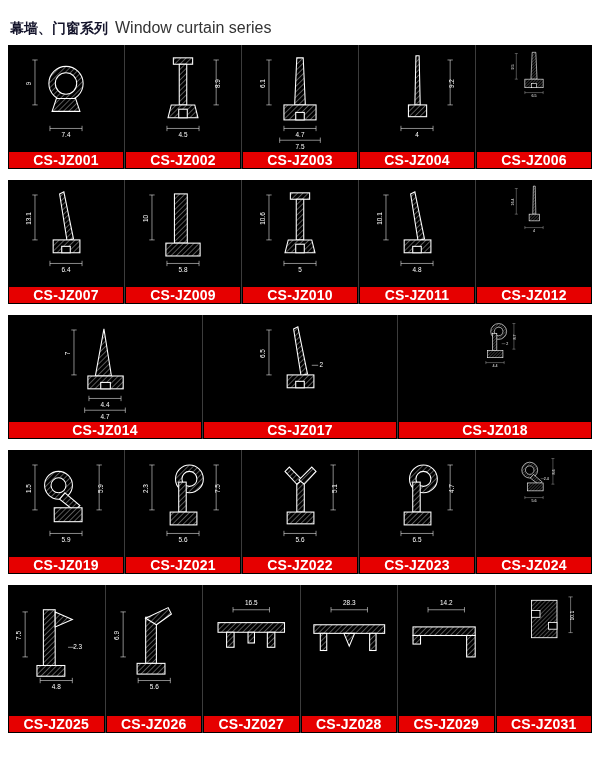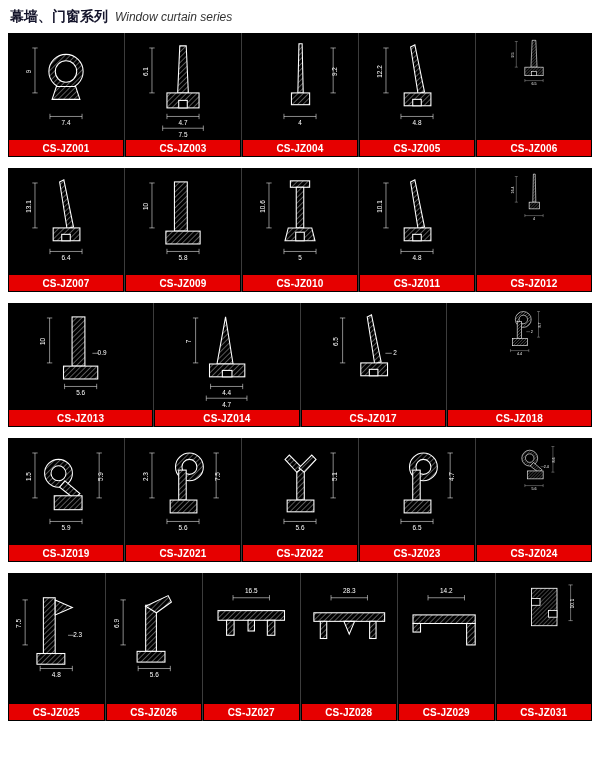--- a/index.html
+++ b/index.html
@@ -1,28 +1,28 @@
 <!DOCTYPE html>
 <html style="--label-bg: #e60000; --cell-bg: #000000;"><head>
 <meta charset="utf-8">
 <style>
   html,body{margin:0;padding:0;background:#ffffff;}
   body{width:600px;height:757px;font-family:"Liberation Sans", sans-serif;}
   .page{width:600px;height:757px;background:#fff;box-sizing:border-box;padding:6px 8px 0 8px;position:relative;}
   .header{display:flex;align-items:baseline;gap:7px;padding:2px 2px 7px 2px;}
-  .title-zh{font-size:14px;font-weight:bold;color:#14142b;}
-  .title-en{font-size:12px;color:#333;font-style:italic;}
+  .title-zh{font-size:14px;font-weight:bold;color:#14142b;margin-top:12px;}
+  .title-en{font-size:16px;color:#333;}
   .rows{display:flex;flex-direction:column;gap:11px;}
   .row{display:flex;background:var(--cell-bg,#000);height:124px;}
   .row.tall{height:148px;}
   .cell{flex:1 1 0;display:flex;flex-direction:column;border-right:1px solid #3c3c3c;min-width:0;}
   .cell:last-child{border-right:none;gap:46px;}
   .drawing{flex:1 1 auto;width:100%;min-height:0;display:block;}
   .label{height:16px;flex:0 0 16px;background:var(--label-bg,#e60000);color:#fff;
-         font-size:10px;font-weight:bold;display:flex;align-items:center;justify-content:center;
+         font-size:14px;font-weight:bold;display:flex;align-items:center;justify-content:center;
          margin:0 1px 1px 1px;letter-spacing:0.2px;white-space:nowrap;overflow:hidden;}
 </style>
 </head>
 <body>
 
 <svg width="0" height="0" style="position:absolute" aria-hidden="true">
   <defs>
     <pattern id="hatch" patternUnits="userSpaceOnUse" width="3.5" height="3.5" patternTransform="rotate(45)">
       <rect width="3.5" height="3.5" fill="#000"></rect>
       <line x1="0" y1="0" x2="0" y2="3.5" stroke="#c9c9c9" stroke-width="0.8"></line>
@@ -48,20 +48,37 @@
             <text x="12" y="36" fill="#ffffff" font-size="6" text-anchor="middle" font-family="Liberation Sans, sans-serif" transform="rotate(-90 12 36)">9</text>
             <line x1="30" y1="78" x2="60" y2="78" stroke="#ffffff" stroke-width="0.5"></line>
             <line x1="30" y1="75.5" x2="30" y2="80.5" stroke="#ffffff" stroke-width="0.5"></line>
             <line x1="60" y1="75.5" x2="60" y2="80.5" stroke="#ffffff" stroke-width="0.5"></line>
             <text x="45" y="86" fill="#ffffff" font-size="6" text-anchor="middle" font-family="Liberation Sans, sans-serif">7.4</text>
           </svg>
           <div class="label">CS-JZ001</div>
         </div>
         <div class="cell">
           <svg viewBox="0 0 90 100" preserveAspectRatio="xMidYMid meet" class="drawing">
+            <rect x="36" y="12" width="18" height="6" fill="url(#hatch)" stroke="#ffffff" stroke-width="1"></rect>
+            <rect x="41.5" y="18" width="7" height="38" fill="url(#hatch)" stroke="#ffffff" stroke-width="1"></rect>
+            <path d="M34,56 h22 l3,12 h-28 z" fill="url(#hatch)" stroke="#ffffff" stroke-width="1"></path>
+            <rect x="41" y="60" width="8" height="8" fill="#000" stroke="#ffffff" stroke-width="1"></rect>
+            <line x1="76" y1="14" x2="76" y2="56" stroke="#ffffff" stroke-width="0.5"></line>
+            <line x1="73.5" y1="14" x2="78.5" y2="14" stroke="#ffffff" stroke-width="0.5"></line>
+            <line x1="73.5" y1="56" x2="78.5" y2="56" stroke="#ffffff" stroke-width="0.5"></line>
+            <text x="80" y="36" fill="#ffffff" font-size="6" text-anchor="middle" font-family="Liberation Sans, sans-serif" transform="rotate(-90 80 36)">8.9</text>
+            <line x1="30" y1="78" x2="60" y2="78" stroke="#ffffff" stroke-width="0.5"></line>
+            <line x1="30" y1="75.5" x2="30" y2="80.5" stroke="#ffffff" stroke-width="0.5"></line>
+            <line x1="60" y1="75.5" x2="60" y2="80.5" stroke="#ffffff" stroke-width="0.5"></line>
+            <text x="45" y="86" fill="#ffffff" font-size="6" text-anchor="middle" font-family="Liberation Sans, sans-serif">4.5</text>
+          </svg>
+          <div class="label">CS-JZ002</div>
+        </div>
+        <div class="cell">
+          <svg viewBox="0 0 90 100" preserveAspectRatio="xMidYMid meet" class="drawing">
             <path d="M42,12 h6 l2,44 h-10 z" fill="url(#hatch)" stroke="#ffffff" stroke-width="1"></path>
             <rect x="30" y="56" width="30" height="14" fill="url(#hatch)" stroke="#ffffff" stroke-width="1"></rect>
             <rect x="41" y="63" width="8" height="7" fill="#000" stroke="#ffffff" stroke-width="1"></rect>
             <line x1="16" y1="14" x2="16" y2="56" stroke="#ffffff" stroke-width="0.5"></line>
             <line x1="13.5" y1="14" x2="18.5" y2="14" stroke="#ffffff" stroke-width="0.5"></line>
             <line x1="13.5" y1="56" x2="18.5" y2="56" stroke="#ffffff" stroke-width="0.5"></line>
             <text x="12" y="36" fill="#ffffff" font-size="6" text-anchor="middle" font-family="Liberation Sans, sans-serif" transform="rotate(-90 12 36)">6.1</text>
             <line x1="30" y1="78" x2="60" y2="78" stroke="#ffffff" stroke-width="0.5"></line>
             <line x1="30" y1="75.5" x2="30" y2="80.5" stroke="#ffffff" stroke-width="0.5"></line>
             <line x1="60" y1="75.5" x2="60" y2="80.5" stroke="#ffffff" stroke-width="0.5"></line>
@@ -83,36 +100,20 @@
             <text x="80" y="36" fill="#ffffff" font-size="6" text-anchor="middle" font-family="Liberation Sans, sans-serif" transform="rotate(-90 80 36)">9.2</text>
             <line x1="30" y1="78" x2="60" y2="78" stroke="#ffffff" stroke-width="0.5"></line>
             <line x1="30" y1="75.5" x2="30" y2="80.5" stroke="#ffffff" stroke-width="0.5"></line>
             <line x1="60" y1="75.5" x2="60" y2="80.5" stroke="#ffffff" stroke-width="0.5"></line>
             <text x="45" y="86" fill="#ffffff" font-size="6" text-anchor="middle" font-family="Liberation Sans, sans-serif">4</text>
           </svg>
           <div class="label">CS-JZ004</div>
         </div>
         <div class="cell">
           <svg viewBox="0 0 90 100" preserveAspectRatio="xMidYMid meet" class="drawing">
-            <path d="M39,13 l4,-2 l9,44 l-6,2 z" fill="url(#hatch)" stroke="#ffffff" stroke-width="1"></path>
-            <rect x="33" y="56" width="25" height="12" fill="url(#hatch)" stroke="#ffffff" stroke-width="1"></rect>
-            <rect x="41" y="62" width="8" height="6" fill="#000" stroke="#ffffff" stroke-width="1"></rect>
-            <line x1="16" y1="14" x2="16" y2="56" stroke="#ffffff" stroke-width="0.5"></line>
-            <line x1="13.5" y1="14" x2="18.5" y2="14" stroke="#ffffff" stroke-width="0.5"></line>
-            <line x1="13.5" y1="56" x2="18.5" y2="56" stroke="#ffffff" stroke-width="0.5"></line>
-            <text x="12" y="36" fill="#ffffff" font-size="6" text-anchor="middle" font-family="Liberation Sans, sans-serif" transform="rotate(-90 12 36)">12.2</text>
-            <line x1="30" y1="78" x2="60" y2="78" stroke="#ffffff" stroke-width="0.5"></line>
-            <line x1="30" y1="75.5" x2="30" y2="80.5" stroke="#ffffff" stroke-width="0.5"></line>
-            <line x1="60" y1="75.5" x2="60" y2="80.5" stroke="#ffffff" stroke-width="0.5"></line>
-            <text x="45" y="86" fill="#ffffff" font-size="6" text-anchor="middle" font-family="Liberation Sans, sans-serif">4.8</text>
-          </svg>
-          <div class="label">CS-JZ005</div>
-        </div>
-        <div class="cell">
-          <svg viewBox="0 0 90 100" preserveAspectRatio="xMidYMid meet" class="drawing">
             <path d="M42,12 h6 l2,44 h-10 z" fill="url(#hatch)" stroke="#ffffff" stroke-width="1"></path>
             <rect x="30" y="56" width="30" height="14" fill="url(#hatch)" stroke="#ffffff" stroke-width="1"></rect>
             <rect x="41" y="63" width="8" height="7" fill="#000" stroke="#ffffff" stroke-width="1"></rect>
             <line x1="16" y1="14" x2="16" y2="56" stroke="#ffffff" stroke-width="0.5"></line>
             <line x1="13.5" y1="14" x2="18.5" y2="14" stroke="#ffffff" stroke-width="0.5"></line>
             <line x1="13.5" y1="56" x2="18.5" y2="56" stroke="#ffffff" stroke-width="0.5"></line>
             <text x="12" y="36" fill="#ffffff" font-size="6" text-anchor="middle" font-family="Liberation Sans, sans-serif" transform="rotate(-90 12 36)">9.5</text>
             <line x1="30" y1="78" x2="60" y2="78" stroke="#ffffff" stroke-width="0.5"></line>
             <line x1="30" y1="75.5" x2="30" y2="80.5" stroke="#ffffff" stroke-width="0.5"></line>
             <line x1="60" y1="75.5" x2="60" y2="80.5" stroke="#ffffff" stroke-width="0.5"></line>
@@ -196,37 +197,20 @@
             <text x="12" y="36" fill="#ffffff" font-size="6" text-anchor="middle" font-family="Liberation Sans, sans-serif" transform="rotate(-90 12 36)">16.4</text>
             <line x1="30" y1="78" x2="60" y2="78" stroke="#ffffff" stroke-width="0.5"></line>
             <line x1="30" y1="75.5" x2="30" y2="80.5" stroke="#ffffff" stroke-width="0.5"></line>
             <line x1="60" y1="75.5" x2="60" y2="80.5" stroke="#ffffff" stroke-width="0.5"></line>
             <text x="45" y="86" fill="#ffffff" font-size="6" text-anchor="middle" font-family="Liberation Sans, sans-serif">4</text>
           </svg>
           <div class="label">CS-JZ012</div>
         </div>
       </div>
       <div class="row">
-        <div class="cell">
-          <svg viewBox="0 0 90 100" preserveAspectRatio="xMidYMid meet" class="drawing">
-            <rect x="37" y="13" width="12" height="46" fill="url(#hatch)" stroke="#ffffff" stroke-width="1"></rect>
-            <rect x="29" y="59" width="32" height="12" fill="url(#hatch)" stroke="#ffffff" stroke-width="1"></rect>
-            <line x1="16" y1="14" x2="16" y2="56" stroke="#ffffff" stroke-width="0.5"></line>
-            <line x1="13.5" y1="14" x2="18.5" y2="14" stroke="#ffffff" stroke-width="0.5"></line>
-            <line x1="13.5" y1="56" x2="18.5" y2="56" stroke="#ffffff" stroke-width="0.5"></line>
-            <text x="12" y="36" fill="#ffffff" font-size="6" text-anchor="middle" font-family="Liberation Sans, sans-serif" transform="rotate(-90 12 36)">10</text>
-            <line x1="56" y1="47" x2="62" y2="47" stroke="#ffffff" stroke-width="0.5"></line>
-            <text x="65" y="49" fill="#ffffff" font-size="6" text-anchor="middle" font-family="Liberation Sans, sans-serif">0.9</text>
-            <line x1="30" y1="78" x2="60" y2="78" stroke="#ffffff" stroke-width="0.5"></line>
-            <line x1="30" y1="75.5" x2="30" y2="80.5" stroke="#ffffff" stroke-width="0.5"></line>
-            <line x1="60" y1="75.5" x2="60" y2="80.5" stroke="#ffffff" stroke-width="0.5"></line>
-            <text x="45" y="86" fill="#ffffff" font-size="6" text-anchor="middle" font-family="Liberation Sans, sans-serif">5.6</text>
-          </svg>
-          <div class="label">CS-JZ013</div>
-        </div>
         <div class="cell">
           <svg viewBox="0 0 90 100" preserveAspectRatio="xMidYMid meet" class="drawing">
             <path d="M44,13 l7,44 h-15 z" fill="url(#hatch)" stroke="#ffffff" stroke-width="1"></path>
             <rect x="29" y="57" width="33" height="12" fill="url(#hatch)" stroke="#ffffff" stroke-width="1"></rect>
             <rect x="41" y="63" width="9" height="6" fill="#000" stroke="#ffffff" stroke-width="1"></rect>
             <line x1="16" y1="14" x2="16" y2="56" stroke="#ffffff" stroke-width="0.5"></line>
             <line x1="13.5" y1="14" x2="18.5" y2="14" stroke="#ffffff" stroke-width="0.5"></line>
             <line x1="13.5" y1="56" x2="18.5" y2="56" stroke="#ffffff" stroke-width="0.5"></line>
             <text x="12" y="36" fill="#ffffff" font-size="6" text-anchor="middle" font-family="Liberation Sans, sans-serif" transform="rotate(-90 12 36)">7</text>
             <line x1="30" y1="78" x2="60" y2="78" stroke="#ffffff" stroke-width="0.5"></line>

